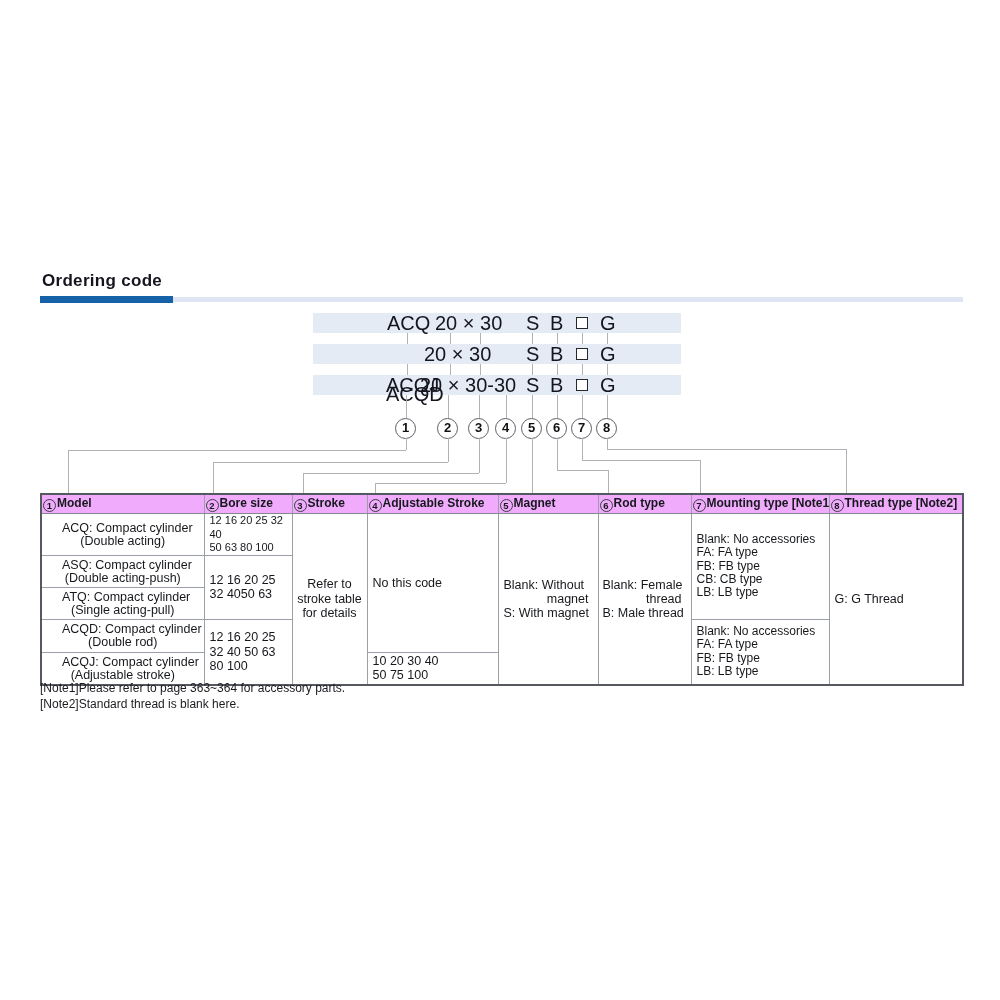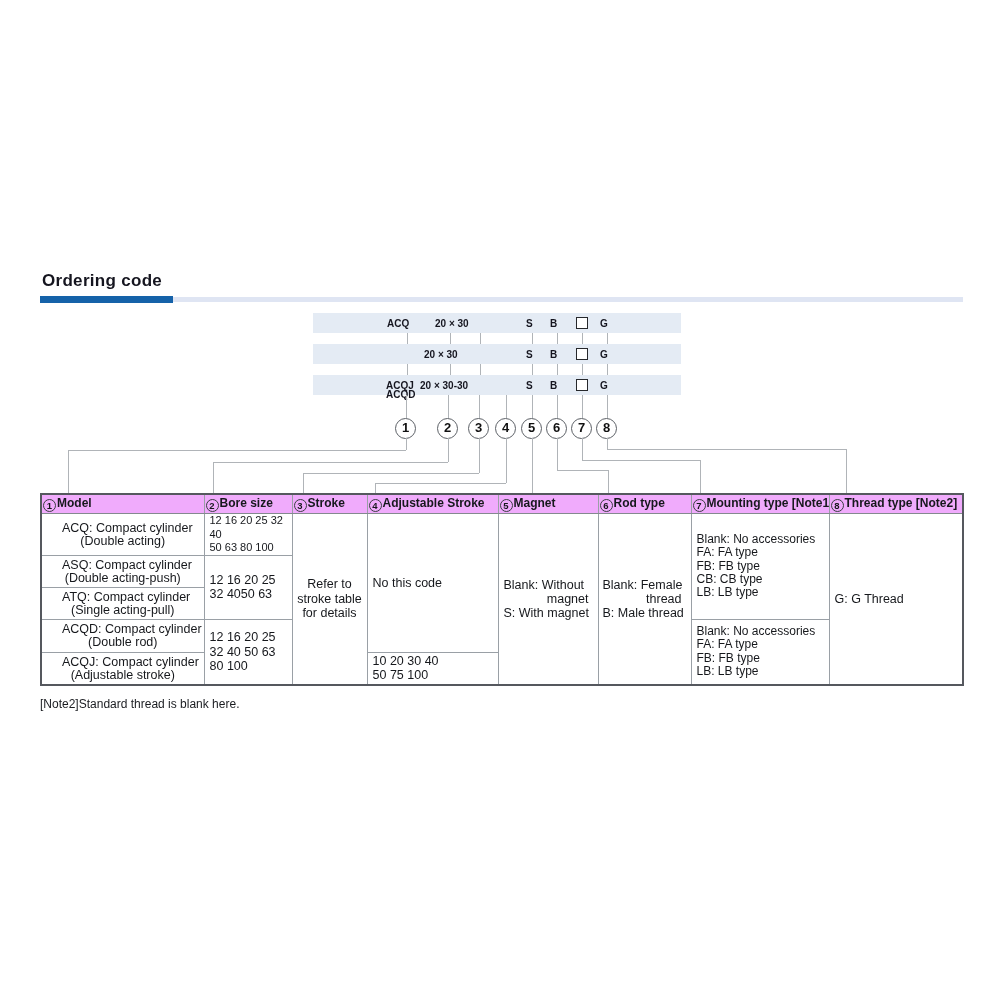--- a/index.html
+++ b/index.html
@@ -13,21 +13,21 @@
   
   .title{
     position:absolute;left:42px;top:271px;
     font-size:17px;font-weight:bold;letter-spacing:.3px;color:#15151f;
   }
   .bar-dark{position:absolute;left:40px;top:296px;width:133px;height:7px;}
   .bar-light{position:absolute;left:173px;top:297px;width:790px;height:5px;}
 
   
   .code-row{position:absolute;left:313px;width:368px;height:20px;}
-  .code-text{position:absolute;font-size:10px;font-weight:bold;color:#15151f;line-height:15px;}
+  .code-text{position:absolute;font-size:20px;font-weight:normal;color:#15151f;line-height:15px;}
   .blank-box{position:absolute;width:10px;height:10px;border:1.6px solid #26282c;background:#fff;}
 
   
   .vline,.hline{position:absolute;background:#b0b4b8;}
   .vline{width:1px;}
   .hline{height:1px;}
 
   
   .callout{
     position:absolute;top:418px;width:21px;height:21px;border:1px solid #5c6066;
@@ -264,15 +264,16 @@
           <div class="m2">(Adjustable stroke)</div>
         </td>
         <td>
           <div class="pl">10 20 30 40</div>
           <div class="pl">50 75 100</div>
         </td>
       </tr>
     </tbody>
   </table>
 
+  <div class="note" style="top:681px;">[Note1]Please refer to page 363~364 for accessory parts.</div>
   <div class="note" style="top:697px;">[Note2]Standard thread is blank here.</div>
 
 </div>
 
 </body></html>

